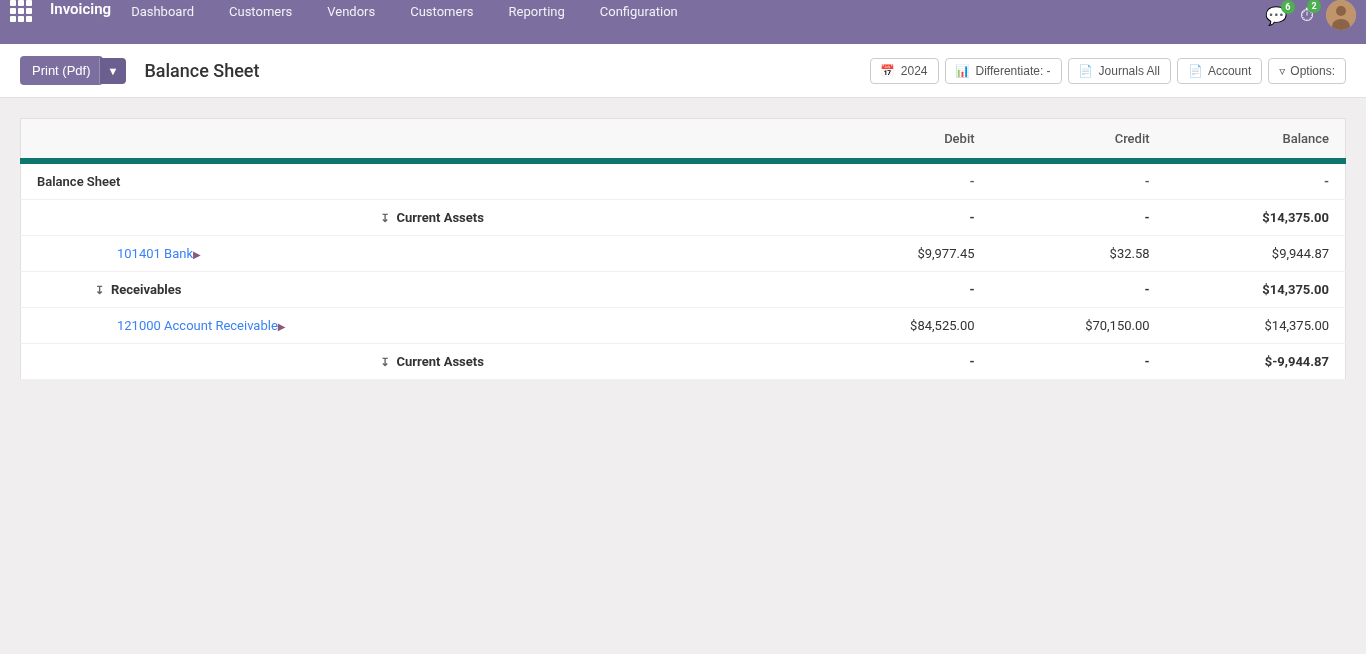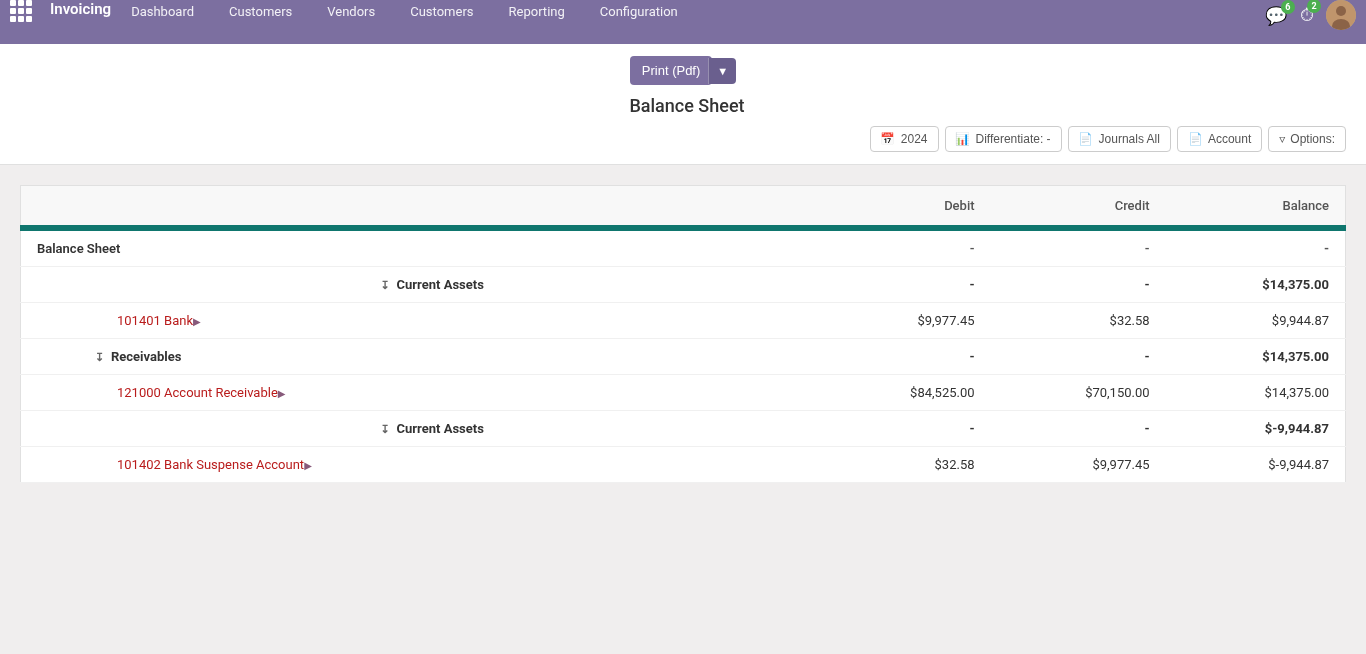--- a/index.html
+++ b/index.html
@@ -38,21 +38,20 @@
     }
 
     
     .toolbar {
       background: white;
       display: flex;
       align-items: center;
       padding: 12px 20px;
       border-bottom: 1px solid #e0e0e0;
       gap: 10px;
-      flex-direction: column;
     }
     .btn-print {
       background: #7C6FA0; color: white; border: none; border-radius: 4px;
       padding: 7px 12px; font-size: 13px; cursor: pointer; display: flex; align-items: center; gap: 6px;
     }
     .btn-print-arrow {
       background: #6a5f8e; color: white; border: none; border-radius: 0 4px 4px 0;
       padding: 7px 8px; font-size: 11px; cursor: pointer; border-left: 1px solid rgba(255,255,255,0.3);
       margin-left: -4px;
     }
@@ -97,21 +96,21 @@
     .row-section td { font-weight: 600; background: white; }
     .row-section td:not(:first-child) { color: #555; }
     .row-bold td { font-weight: 700; }
     .row-bold td:last-child { color: #333; }
 
     .row-l1 td:first-child { padding-left: 30px; }
     .row-l2 td:first-child { padding-left: 44px; text-align: center; }
     .row-l3 td:first-child { padding-left: 74px; }
     .row-l4 td:first-child { padding-left: 96px; }
 
-    .link-text { color: #b91c1c; cursor: pointer; }
+    .link-text { color: #3b82f6; cursor: pointer; }
 
     .arrow-icon { font-size: 10px; color: #875A7B; }
 
     .collapse-icon { font-size: 11px; color: #666; margin-right: 4px; }
 
     
     .content-wrapper { overflow-x: auto; }
   </style>
 </head>
 <body>
@@ -227,22 +226,16 @@
             <td>$84,525.00</td>
             <td>$70,150.00</td>
             <td>$14,375.00</td>
           </tr>
           <tr class="row-bold row-l2">
             <td><span class="collapse-icon">↧ </span><span>Current Assets</span></td>
             <td>-</td>
             <td>-</td>
             <td style="font-weight: 700;">$-9,944.87</td>
           </tr>
-          <tr class="row-l4">
-            <td><span class="link-text">101402 Bank Suspense Account</span><span class="arrow-icon">▶</span></td>
-            <td>$32.58</td>
-            <td>$9,977.45</td>
-            <td>$-9,944.87</td>
-          </tr>
         </tbody>
     </table>
   </div>
 </div>
 
 </body></html>

